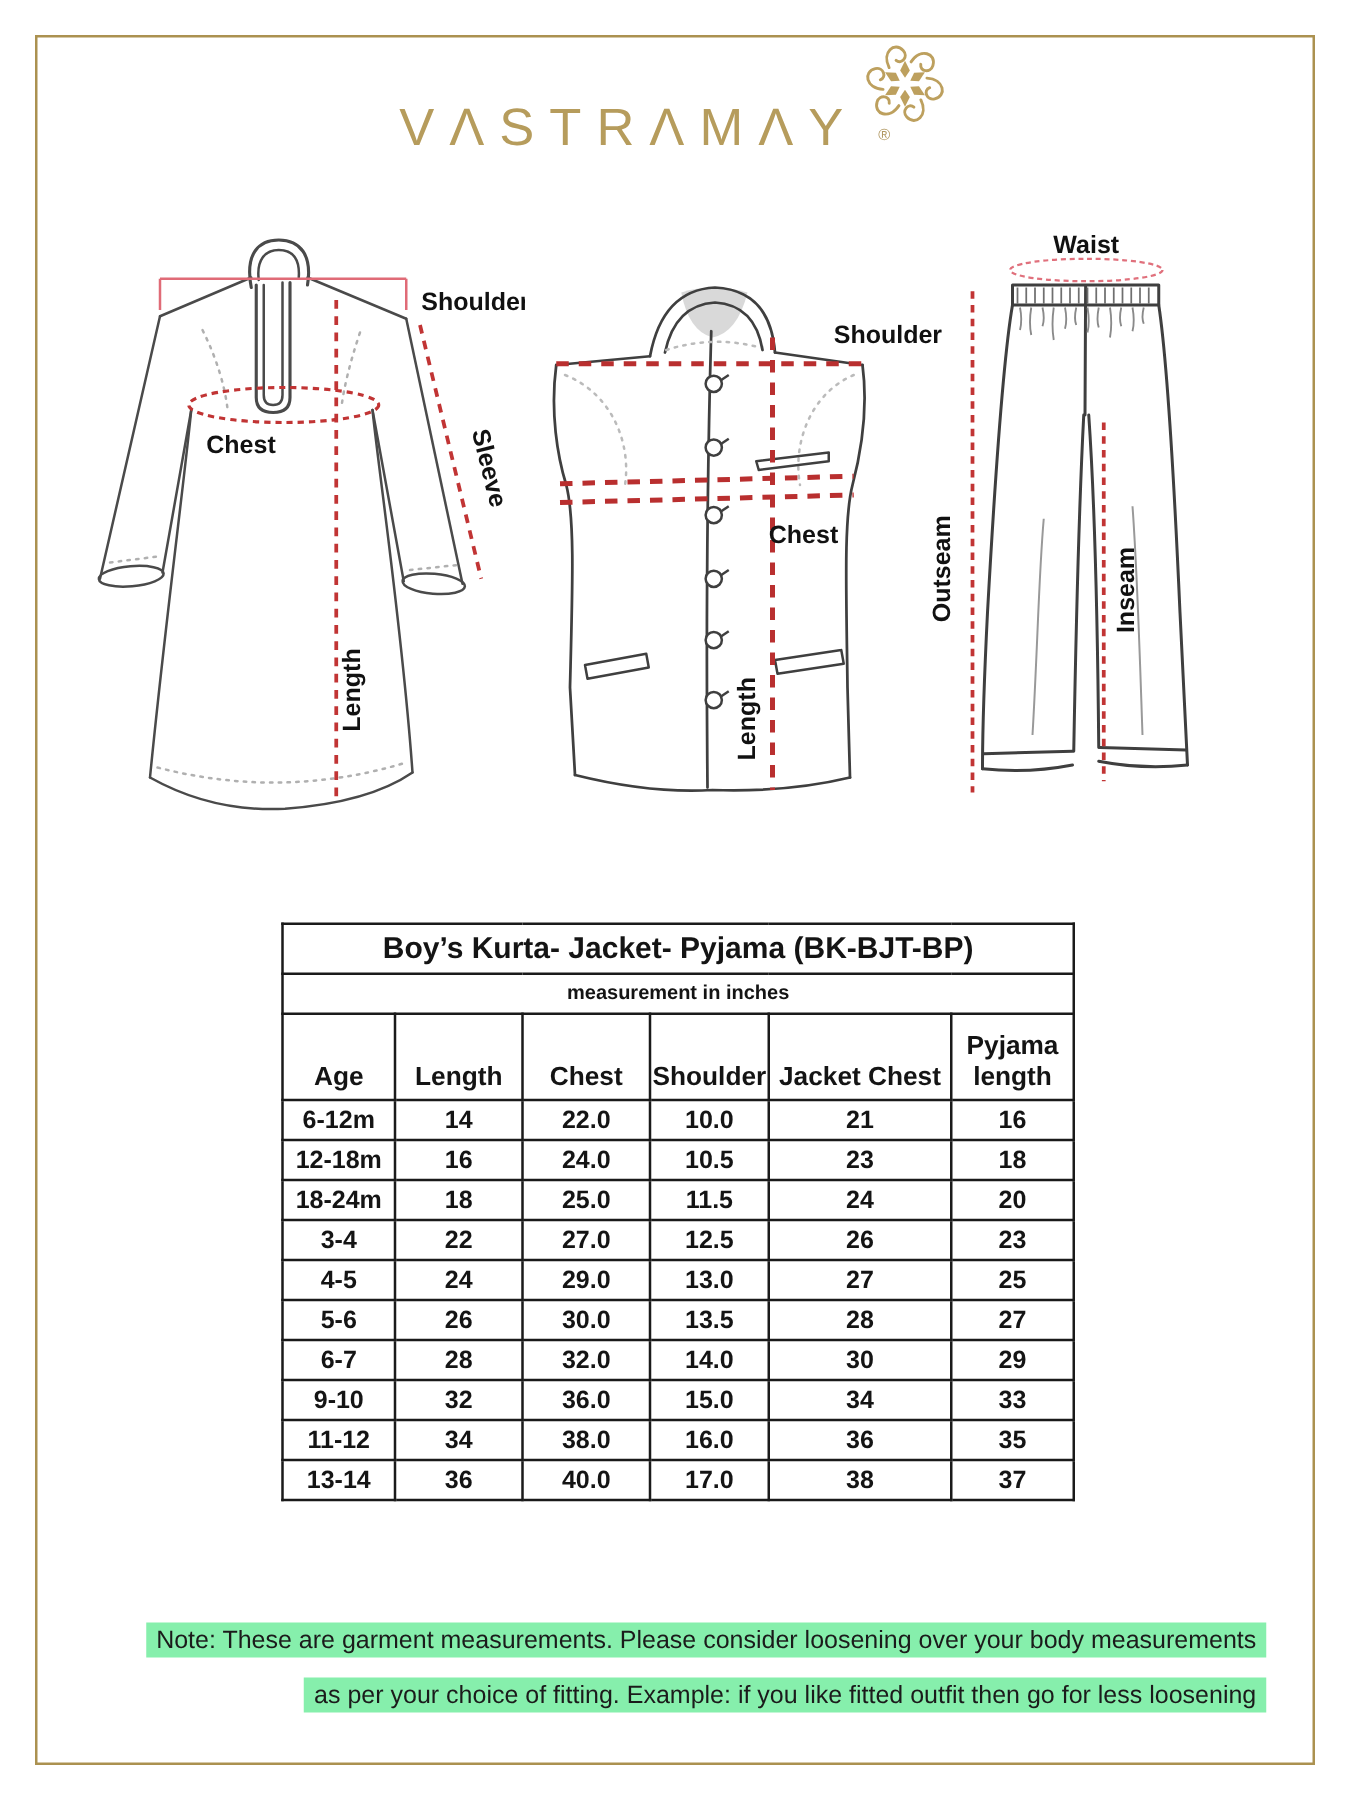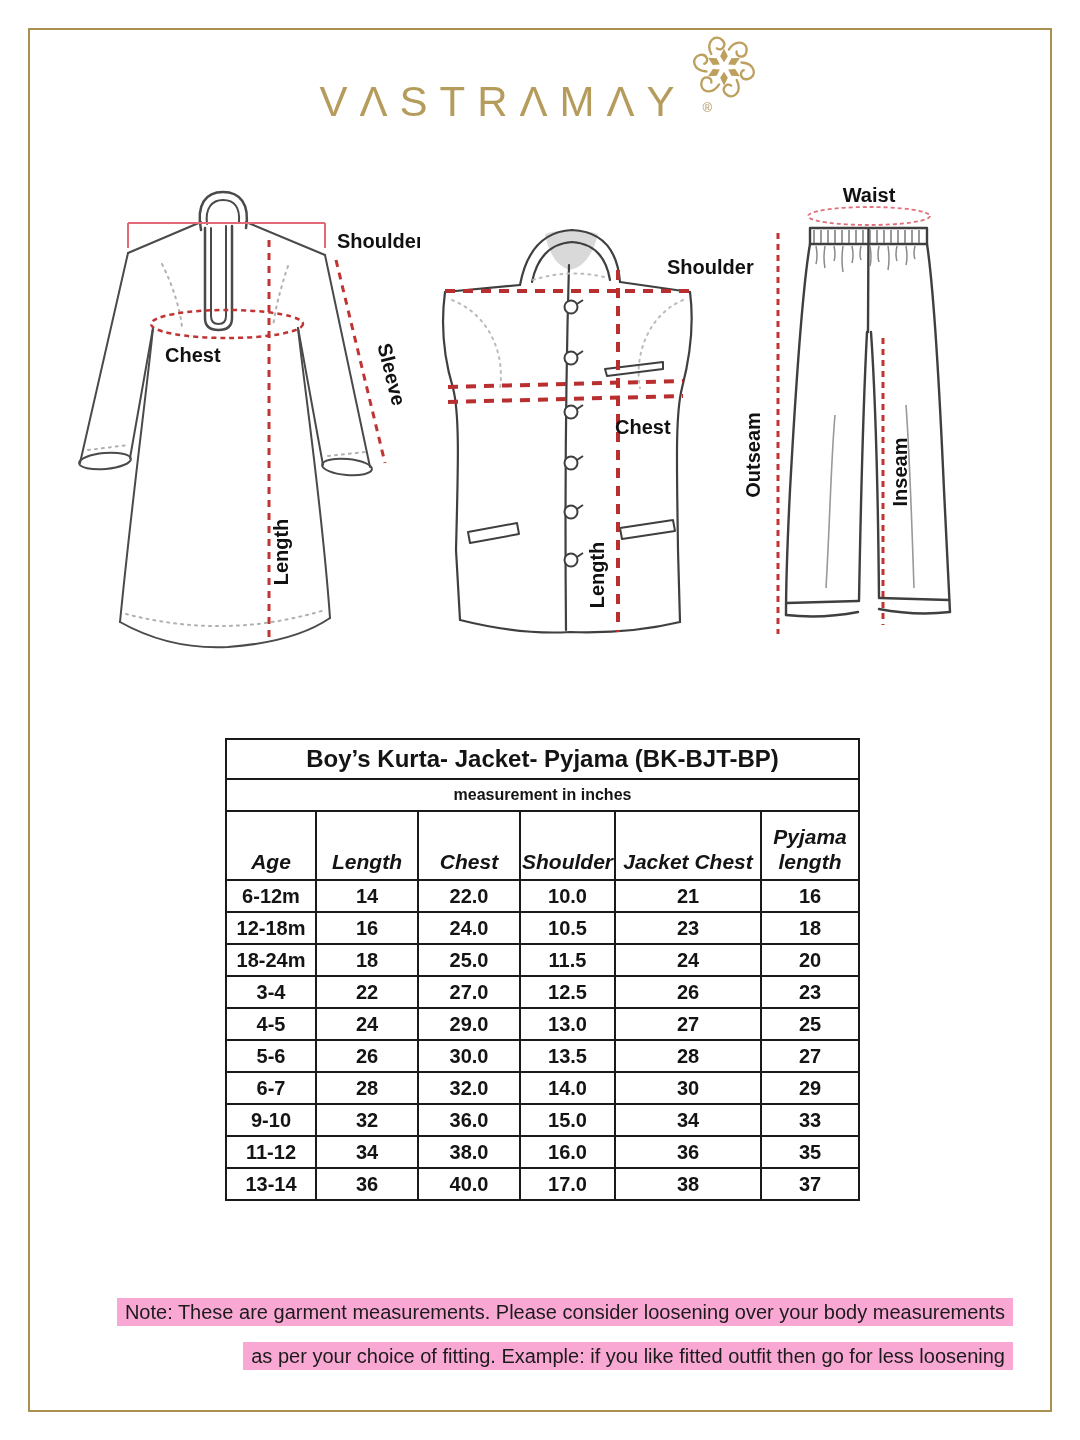--- a/index.html
+++ b/index.html
@@ -20,28 +20,28 @@
   svg text{font-family:"Liberation Sans",sans-serif;fill:#111;}
   .lbl{font-size:20px;font-weight:600;}
   .lblb{font-size:20px;font-weight:700;}
 
   
   .size-table{position:absolute;left:225px;top:738px;width:633px;border-collapse:collapse;
               table-layout:fixed;font-weight:700;color:#141414;}
   .size-table td,.size-table th{border:2px solid #1a1a1a;text-align:center;padding:0;}
   .tt-title{height:38px;font-size:24px;}
   .tt-sub{height:30px;font-size:16px;}
-  .size-table thead th.colhead{height:62px;font-size:21px;vertical-align:bottom;padding-bottom:5px;line-height:1.2;font-style:italic;}
+  .size-table thead th.colhead{height:62px;font-size:21px;vertical-align:bottom;padding-bottom:5px;line-height:1.2;}
   .size-table tbody td{height:30px;font-size:20px;}
 
   
   .note{position:absolute;left:40px;width:973px;top:1290px;text-align:right;
         font-size:20px;line-height:44px;color:#1b1b1b;}
   .note div{white-space:nowrap;}
-  .note span{background:#f9a8d4;padding:3px 8px;}
+  .note span{background:#86efac;padding:3px 8px;}
 </style>
 </head>
 <body>
 
 <div class="page">
   <div class="gold-frame"></div>
 
   <div class="logo">
     <span class="wordmark">VΛSTRΛMΛY</span>
     <span class="logo-mark">

